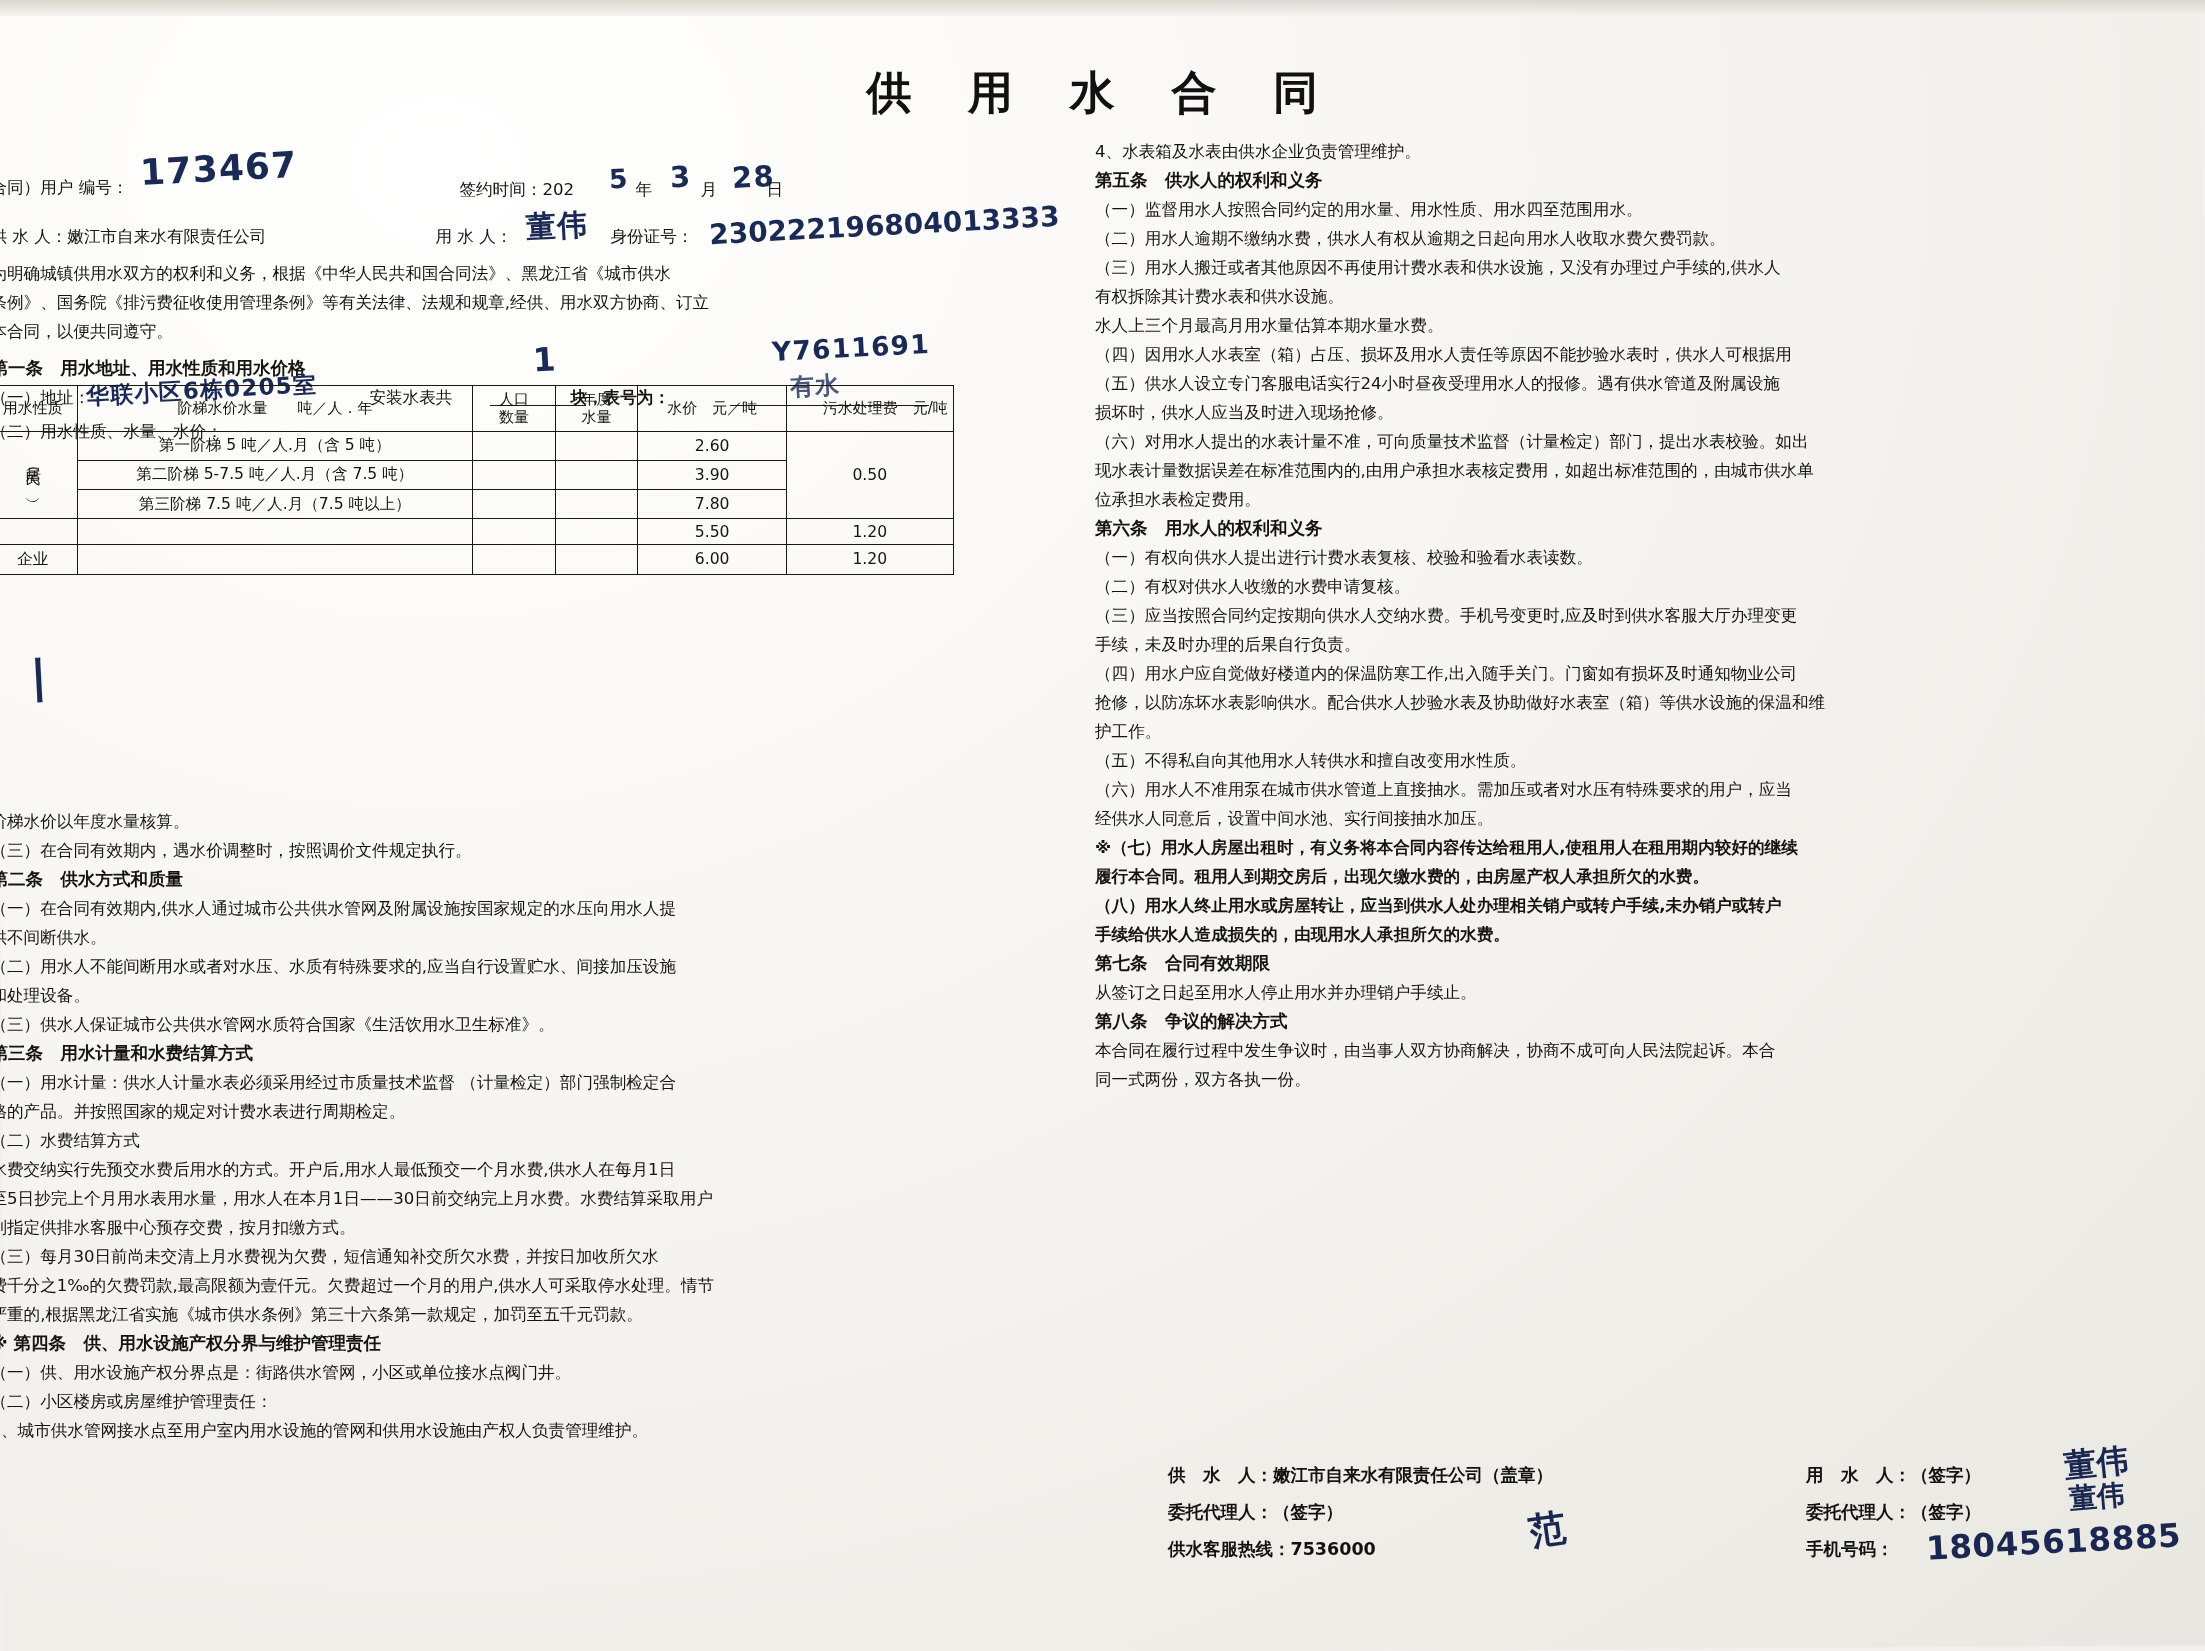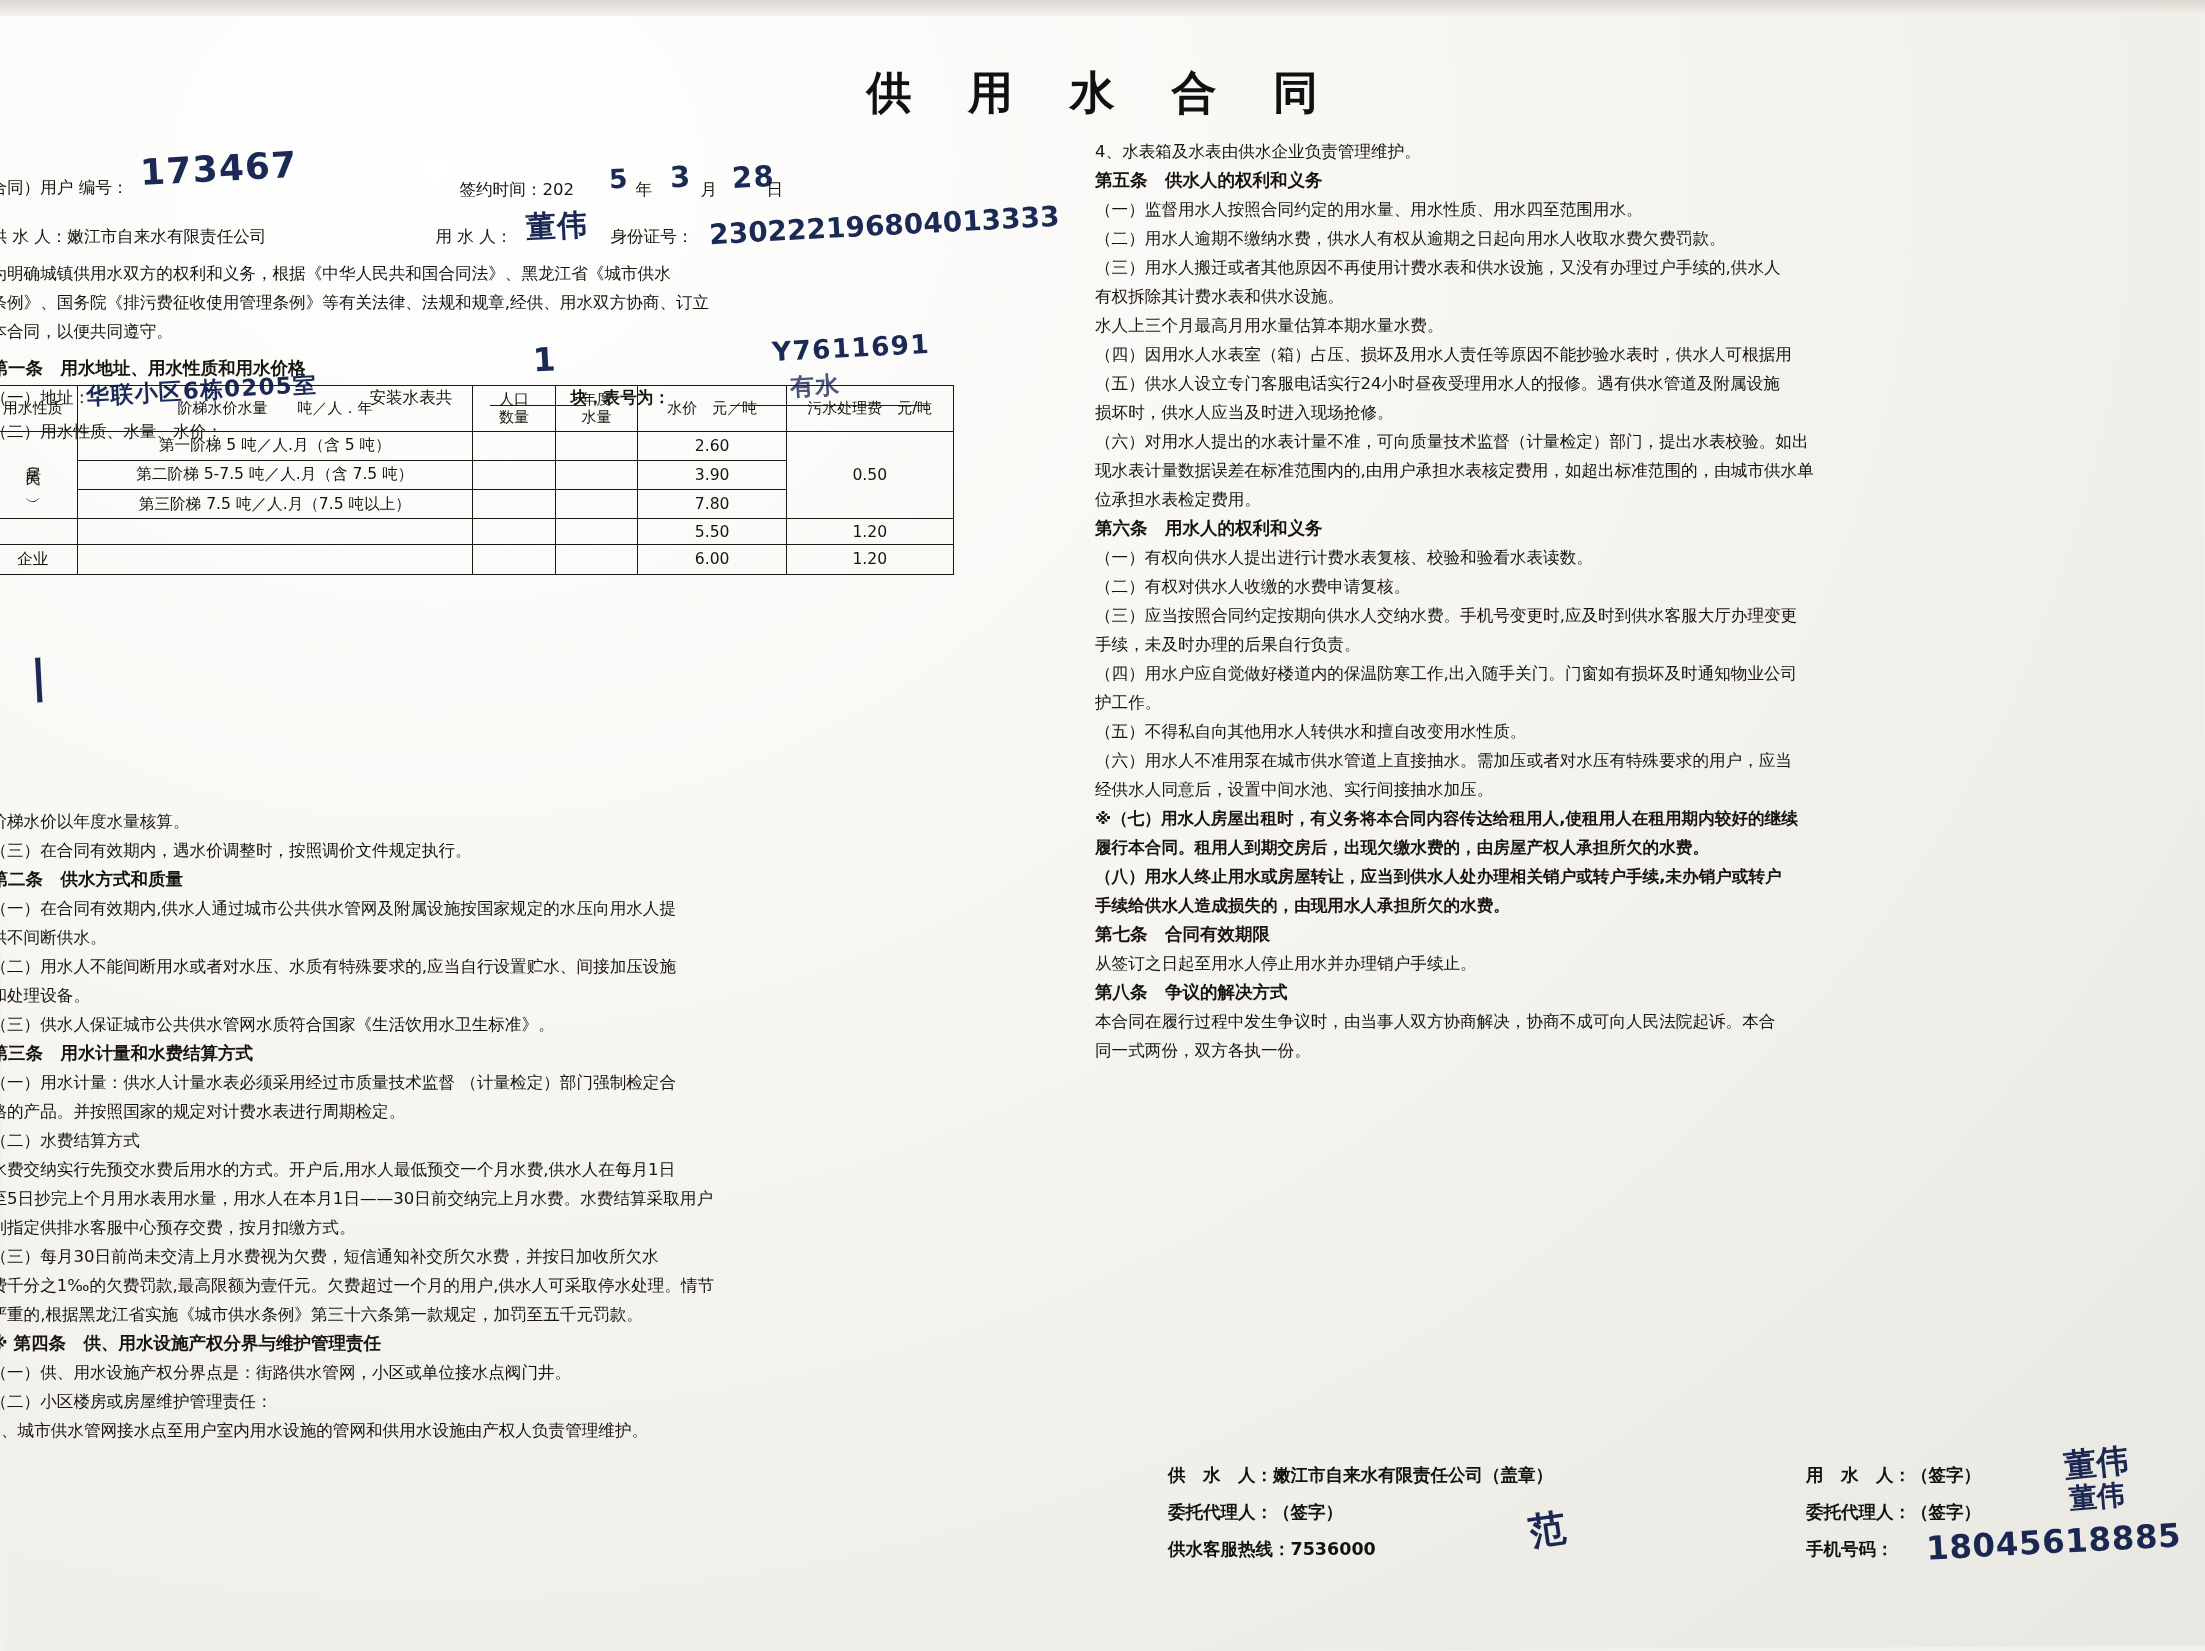--- a/index.html
+++ b/index.html
@@ -123,21 +123,21 @@
 <table class="rates">
   <tbody>
       <tr>
     <th style="width:78px;">用水性质</th>
     <th style="width:385px;">阶梯水价水量　　吨／人．年</th>
     <th style="width:72px;white-space:pre-line;">人口
 数量</th>
     <th style="width:72px;white-space:pre-line;">年度
 水量</th>
     <th style="width:138px;">水价　元／吨</th>
-    <th style="width:156px;">污水处理费　元/吨</th>
+    <th style="width:156px;text-align:right;">污水处理费　元/吨</th>
   </tr>
   <tr>
     <td rowspan="3"><span class="vert">居民（ ）</span></td>
     <td class="lbl">第一阶梯 5 吨／人.月（含 5 吨）</td>
     <td></td>
     <td></td>
     <td>2.60</td>
     <td rowspan="3">0.50</td>
   </tr>
   <tr>
@@ -215,20 +215,21 @@
   <div class="ln">（六）对用水人提出的水表计量不准，可向质量技术监督（计量检定）部门，提出水表校验。如出</div>
   <div class="ln">现水表计量数据误差在标准范围内的,由用户承担水表核定费用，如超出标准范围的，由城市供水单</div>
   <div class="ln">位承担水表检定费用。</div>
 
   <div class="ln sec">第六条　用水人的权利和义务</div>
   <div class="ln">（一）有权向供水人提出进行计费水表复核、校验和验看水表读数。</div>
   <div class="ln">（二）有权对供水人收缴的水费申请复核。</div>
   <div class="ln">（三）应当按照合同约定按期向供水人交纳水费。手机号变更时,应及时到供水客服大厅办理变更</div>
   <div class="ln">手续，未及时办理的后果自行负责。</div>
   <div class="ln">（四）用水户应自觉做好楼道内的保温防寒工作,出入随手关门。门窗如有损坏及时通知物业公司</div>
+  <div class="ln">抢修，以防冻坏水表影响供水。配合供水人抄验水表及协助做好水表室（箱）等供水设施的保温和维</div>
   <div class="ln">护工作。</div>
   <div class="ln">（五）不得私自向其他用水人转供水和擅自改变用水性质。</div>
   <div class="ln">（六）用水人不准用泵在城市供水管道上直接抽水。需加压或者对水压有特殊要求的用户，应当</div>
   <div class="ln">经供水人同意后，设置中间水池、实行间接抽水加压。</div>
 
   <div class="ln b">※（七）用水人房屋出租时，有义务将本合同内容传达给租用人,使租用人在租用期内较好的继续</div>
   <div class="ln b">履行本合同。租用人到期交房后，出现欠缴水费的，由房屋产权人承担所欠的水费。</div>
   <div class="ln b">（八）用水人终止用水或房屋转让，应当到供水人处办理相关销户或转户手续,未办销户或转户</div>
   <div class="ln b">手续给供水人造成损失的，由现用水人承担所欠的水费。</div>
 

